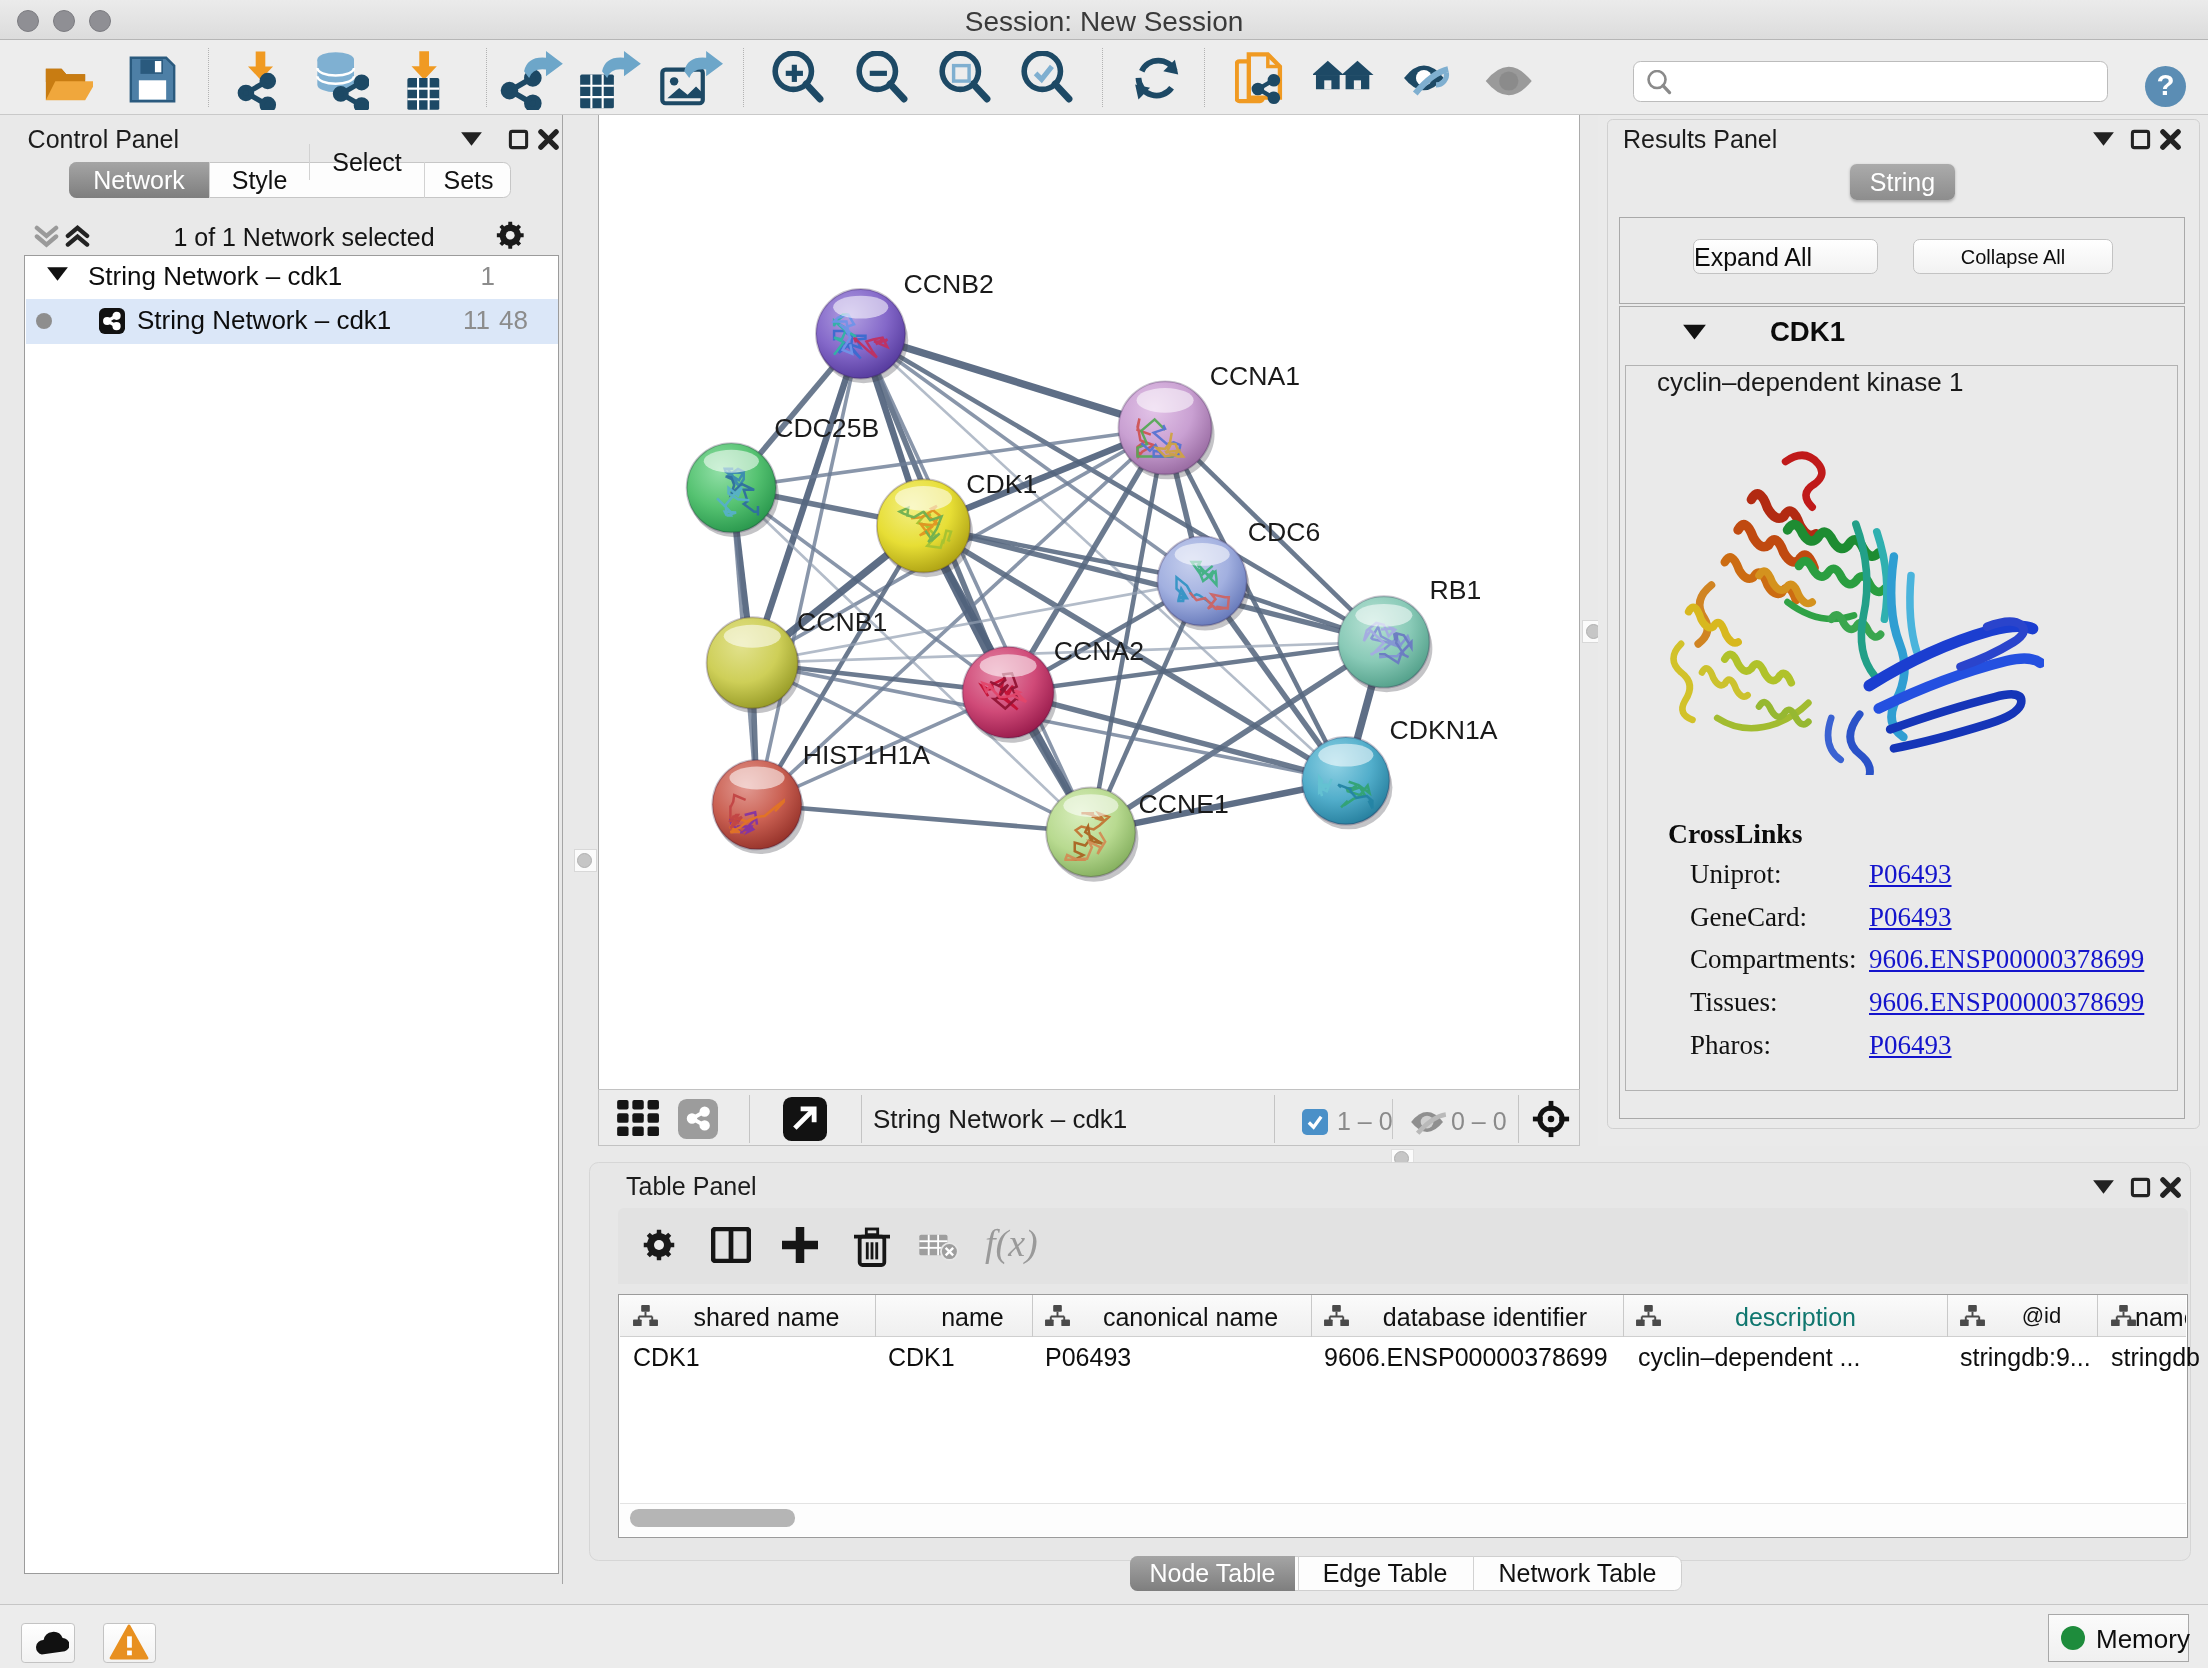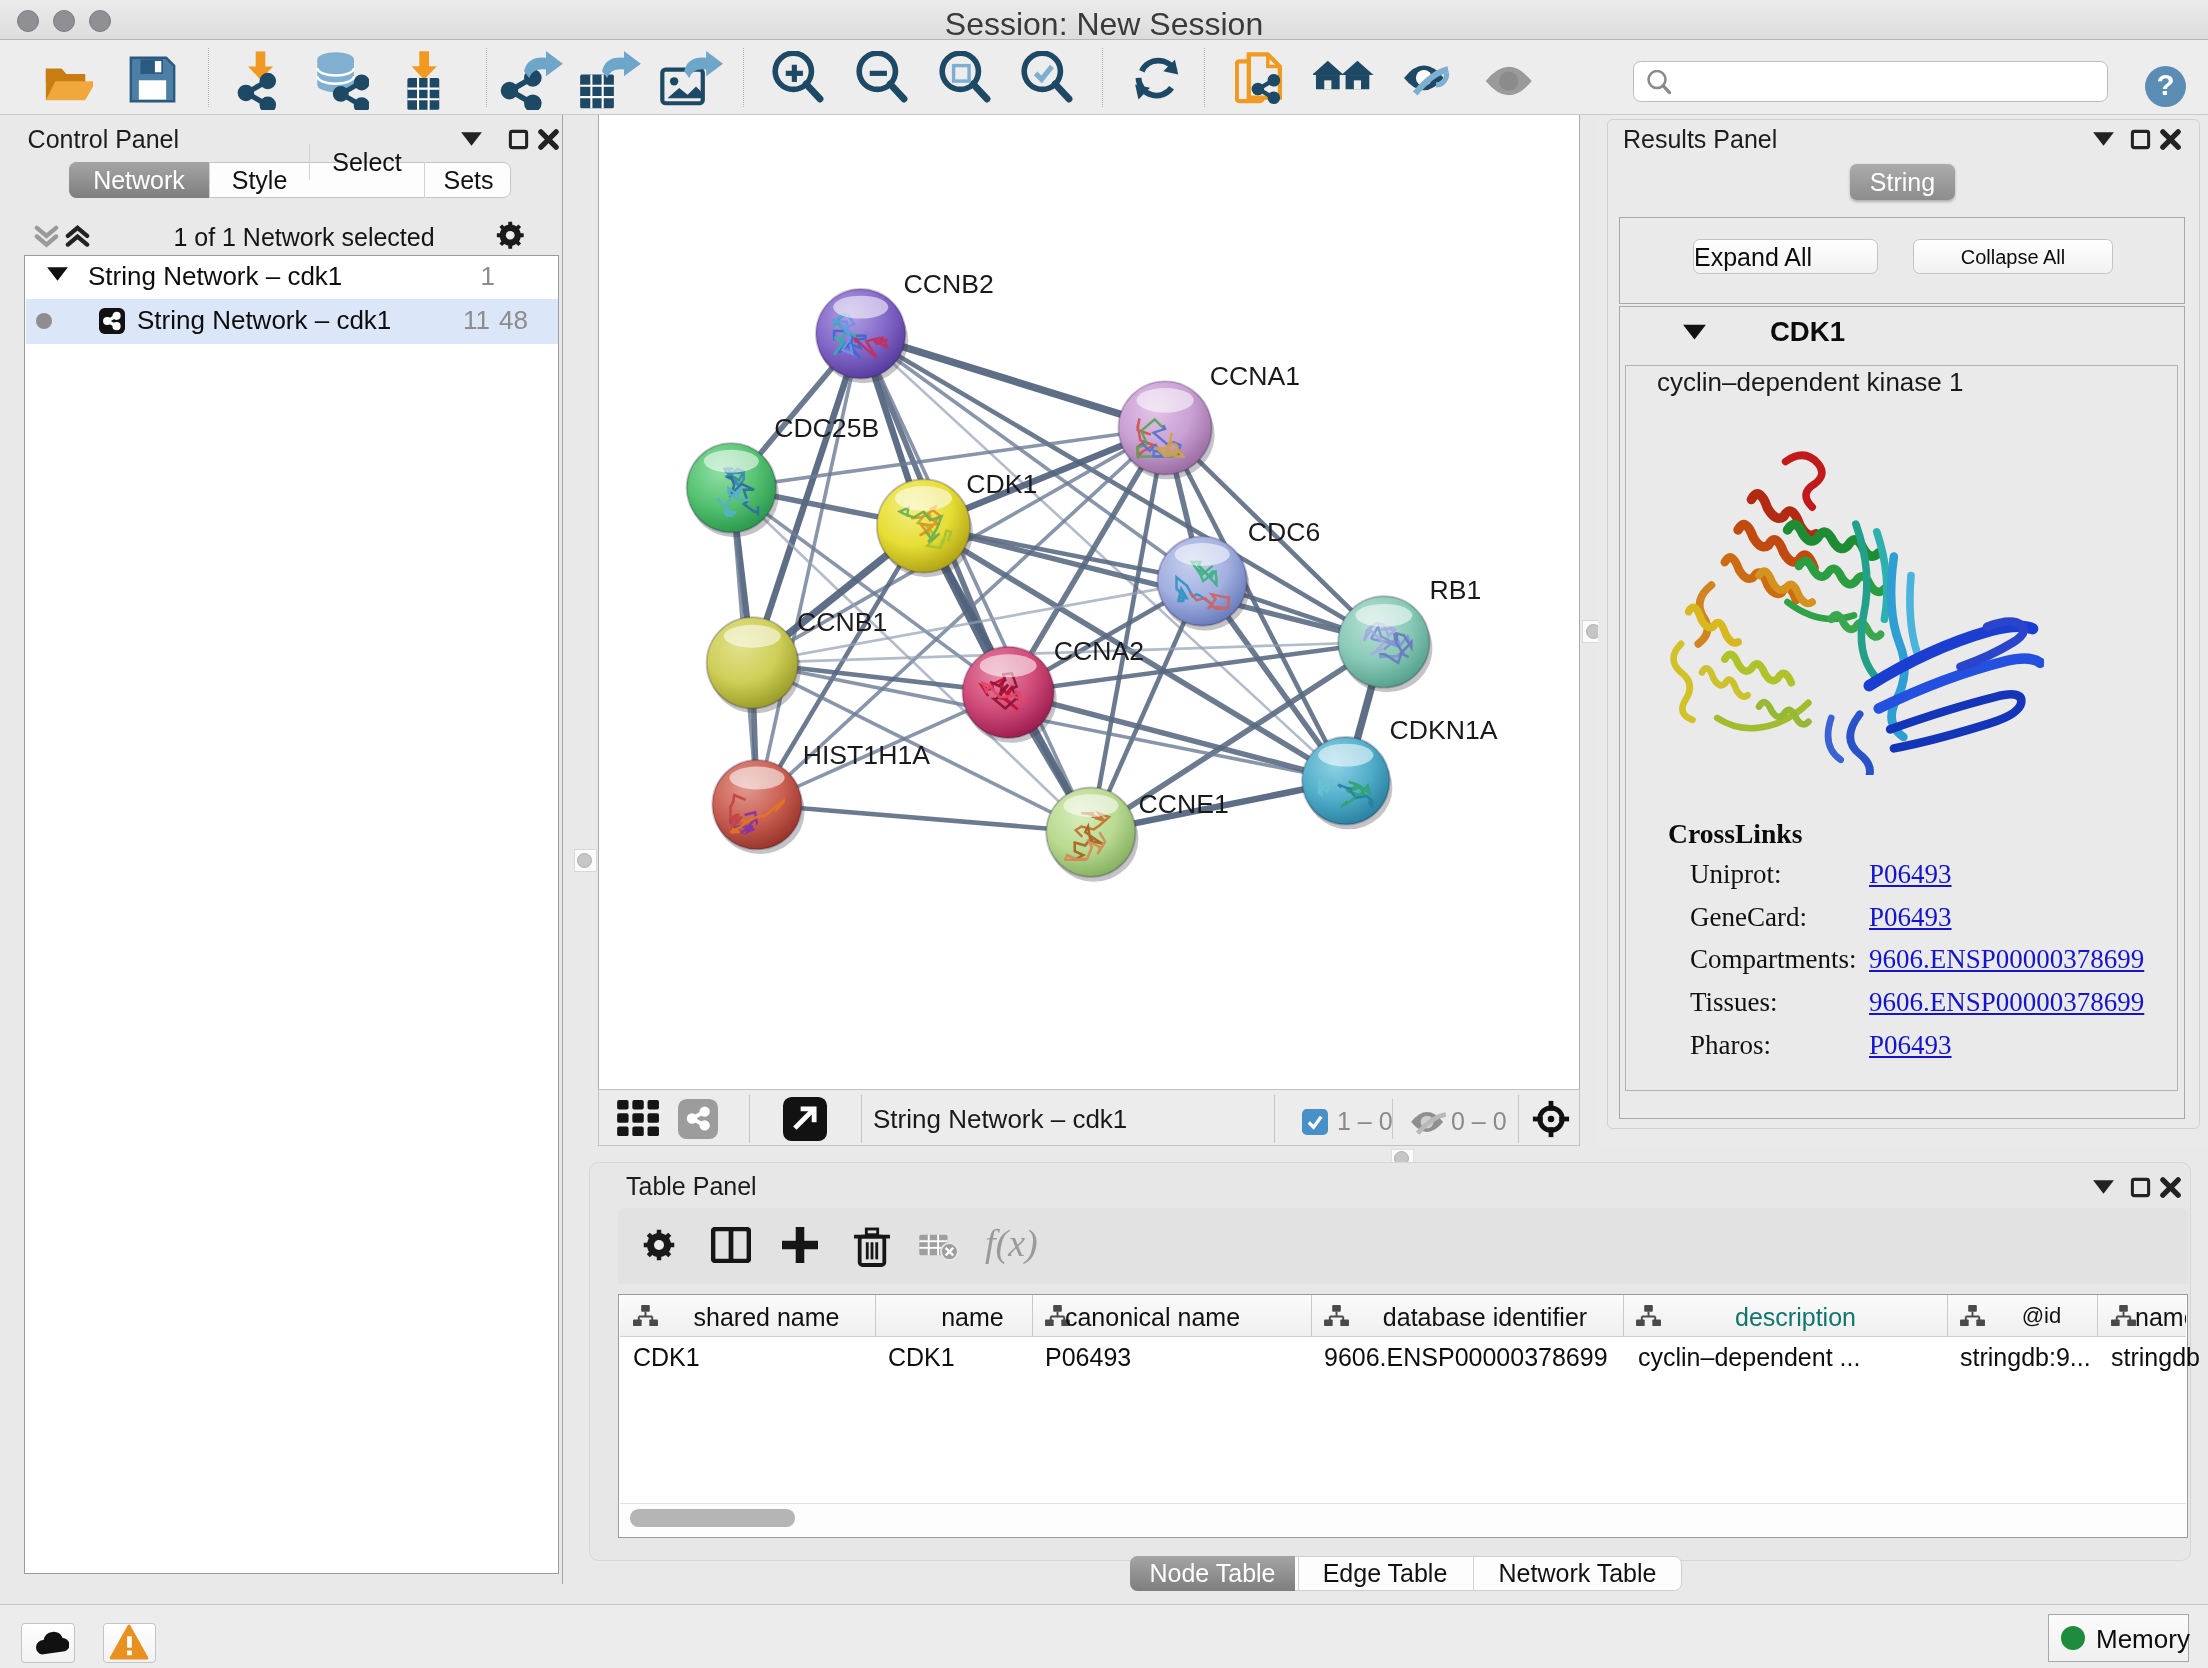--- a/index.html
+++ b/index.html
@@ -1,20 +1,20 @@
 <!DOCTYPE html>
 <html style="font-size:15px"><head><meta charset="utf-8"><style>
 *{margin:0;padding:0;box-sizing:border-box}
 html,body{width:2208px;height:1668px;background:#e9e9e9;font-family:"Liberation Sans",sans-serif;overflow:hidden}
 .abs{position:absolute}
 body{position:relative}
 .titlebar{position:absolute;left:0;top:0;width:2208px;height:40px;
  background:linear-gradient(#ebebeb,#dcdcdc);border-bottom:1px solid #b6b6b6}
 .tl{position:absolute;top:9.5px;width:22px;height:22px;border-radius:50%;background:#8f8f94;border:1px solid #7c7c81}
-.title{position:absolute;top:5.7px;left:0;width:2208px;text-align:center;font-size:32px;color:#3a3a3a}
+.title{position:absolute;top:5.7px;left:0;width:2208px;text-align:center;font-size:28px;color:#3a3a3a}
 .toolbar{position:absolute;left:0;top:40px;width:2208px;height:75px;background:#ededed;border-bottom:1px solid #c9c9c9}
 .vsep{position:absolute;top:48px;height:59px;width:0;border-left:1.9px dotted #b2b2b2}
 .searchbox{position:absolute;left:1633px;top:61px;width:475px;height:41px;background:#fff;border:1.9px solid #bcbcbc;border-radius:7.6px}
 .ptitle{font-size:25px;color:#1c1c1c}
 .canvas{position:absolute;left:598px;top:115px;width:982px;height:974px;background:#fff;border-left:1px solid #ababab;border-right:1px solid #ababab}
 .cbar{position:absolute;left:598px;top:1089px;width:982px;height:57px;background:#ececec;border:1px solid #c2c2c2;border-width:1px 1px 1px 1px}
 .tabsel{background:linear-gradient(#a5a5a5,#7e7e7e);color:#fff}
 .btn{background:linear-gradient(#ffffff,#f2f2f2);border:1px solid #c3c3c3;border-radius:6.7px}
 .serif{font-family:"Liberation Serif",serif}
 .lnk{color:#1414cc;text-decoration:underline}
@@ -667,21 +667,21 @@
 <div class="abs" style="left:917px;top:1303px;width:111px;text-align:center;font-size:25px;color:#111;overflow:hidden;white-space:nowrap">name</div>
 <div class="abs" style="left:1032px;top:1295px;width:1px;height:42px;background:#c9c9c9"></div>
 <svg style="position:absolute;left:1045px;top:1305px" width="25" height="23" viewBox="0 0 26 24">
     <g fill="#4a4a4a">
       <rect x="8.5" y="0.0" width="9" height="7" rx="1"></rect>
       <rect x="0.0" y="15.0" width="9" height="7" rx="1"></rect>
       <rect x="17.0" y="15.0" width="9" height="7" rx="1"></rect>
       <path d="M13.0 7.0 v5 M6.0 12.0 h14 M6.0 12.0 v4 M20.0 12.0 v4" stroke="#4a4a4a" stroke-width="2" fill="none"></path>
     </g>
   </svg>
-<div class="abs" style="left:1036px;top:1303px;width:233px;text-align:center;font-size:25px;color:#111;overflow:hidden;white-space:nowrap">canonical name</div>
+<div class="abs" style="left:1074px;top:1303px;width:233px;text-align:center;font-size:25px;color:#111;overflow:hidden;white-space:nowrap">canonical name</div>
 <div class="abs" style="left:1311px;top:1295px;width:1px;height:42px;background:#c9c9c9"></div>
 <svg style="position:absolute;left:1324px;top:1305px" width="25" height="23" viewBox="0 0 26 24">
     <g fill="#4a4a4a">
       <rect x="8.5" y="0.0" width="9" height="7" rx="1"></rect>
       <rect x="0.0" y="15.0" width="9" height="7" rx="1"></rect>
       <rect x="17.0" y="15.0" width="9" height="7" rx="1"></rect>
       <path d="M13.0 7.0 v5 M6.0 12.0 h14 M6.0 12.0 v4 M20.0 12.0 v4" stroke="#4a4a4a" stroke-width="2" fill="none"></path>
     </g>
   </svg>
 <div class="abs" style="left:1352px;top:1303px;width:266px;text-align:center;font-size:25px;color:#111;overflow:hidden;white-space:nowrap">database identifier</div>

